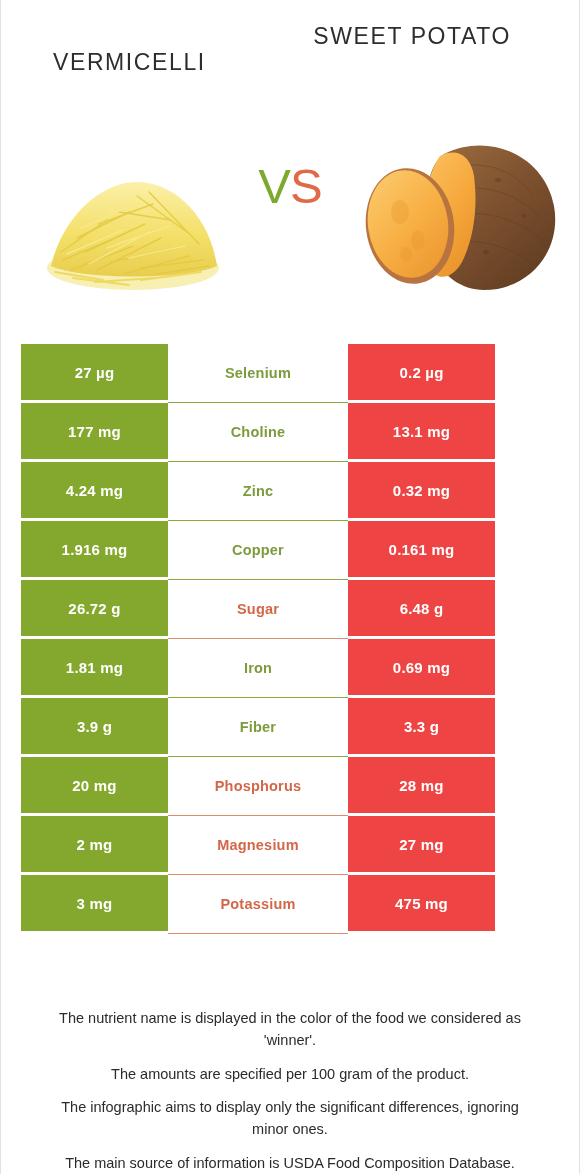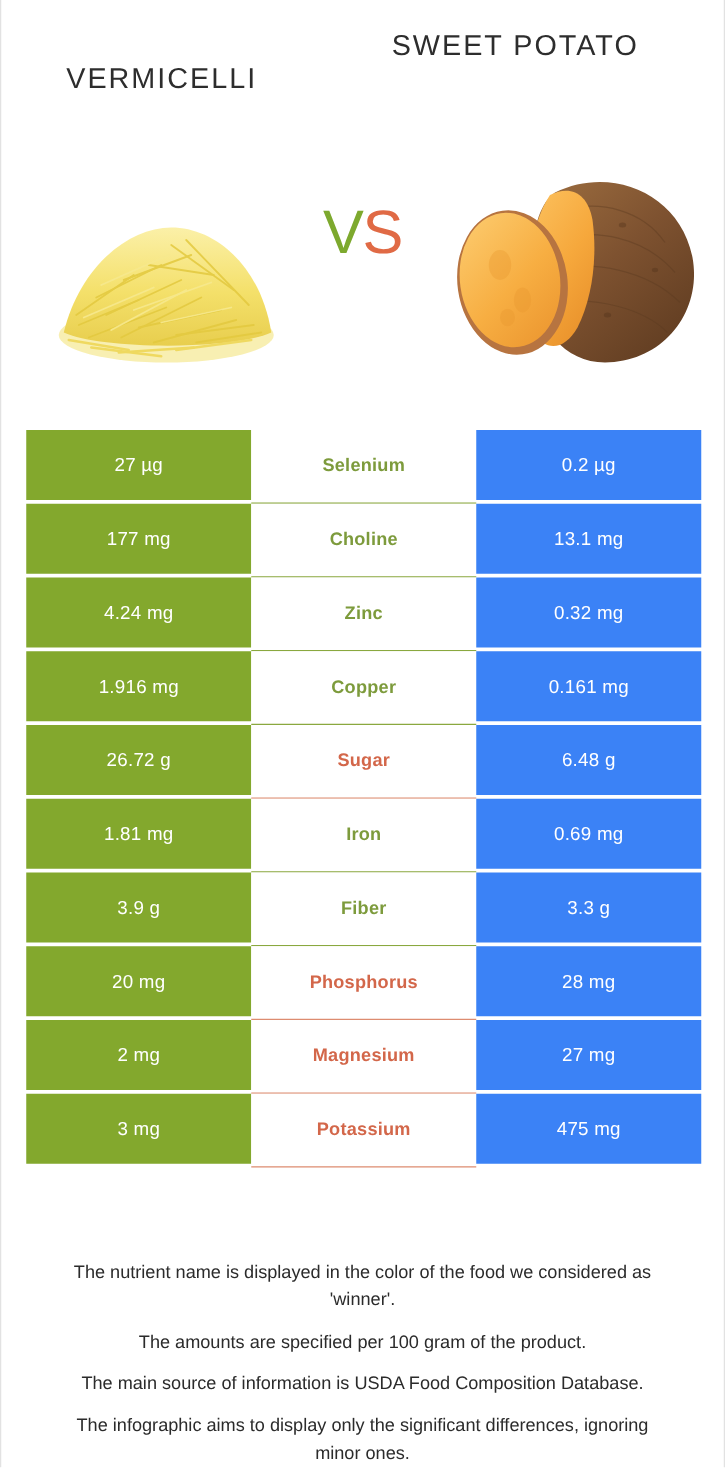--- a/index.html
+++ b/index.html
@@ -92,27 +92,27 @@
   .row:last-child { margin-bottom: 0; }
 
   .cell {
     display: flex;
     align-items: center;
     justify-content: center;
     box-sizing: border-box;
     font-size: 15px;
   }
   .cell-left, .cell-right {
-    width: 180px;
+    width: 147px;
     color: #ffffff;
-    font-weight: 400;
+    font-weight: 700;
     letter-spacing: 0.2px;
   }
   .cell-left  { background: #83A82D; }
-  .cell-right { background: #3b82f6; }
+  .cell-right { background: #ef4444; }
 
   .cell-mid {
     width: 180px;
     background: #ffffff;
     font-weight: 700;
     font-size: 14.5px;
     letter-spacing: 0.2px;
     border-bottom: 1px solid transparent;
     height: 59px;
     margin-bottom: -3px;
@@ -289,17 +289,17 @@
       <div class="row win-orange">
         <div class="cell cell-left">3 mg</div>
         <div class="cell cell-mid">Potassium</div>
         <div class="cell cell-right">475 mg</div>
       </div>
     </div>
 
   <div class="footnote">
     <div>The nutrient name is displayed in the color of the food we considered as 'winner'.</div>
     <div>The amounts are specified per 100 gram of the product.</div>
+    <div>The infographic aims to display only the significant differences, ignoring minor ones.</div>
     <div>The main source of information is USDA Food Composition Database.</div>
-    <div>The infographic aims to display only the significant differences, ignoring minor ones.</div>
   </div>
 
 </div>
 
 </body></html>

